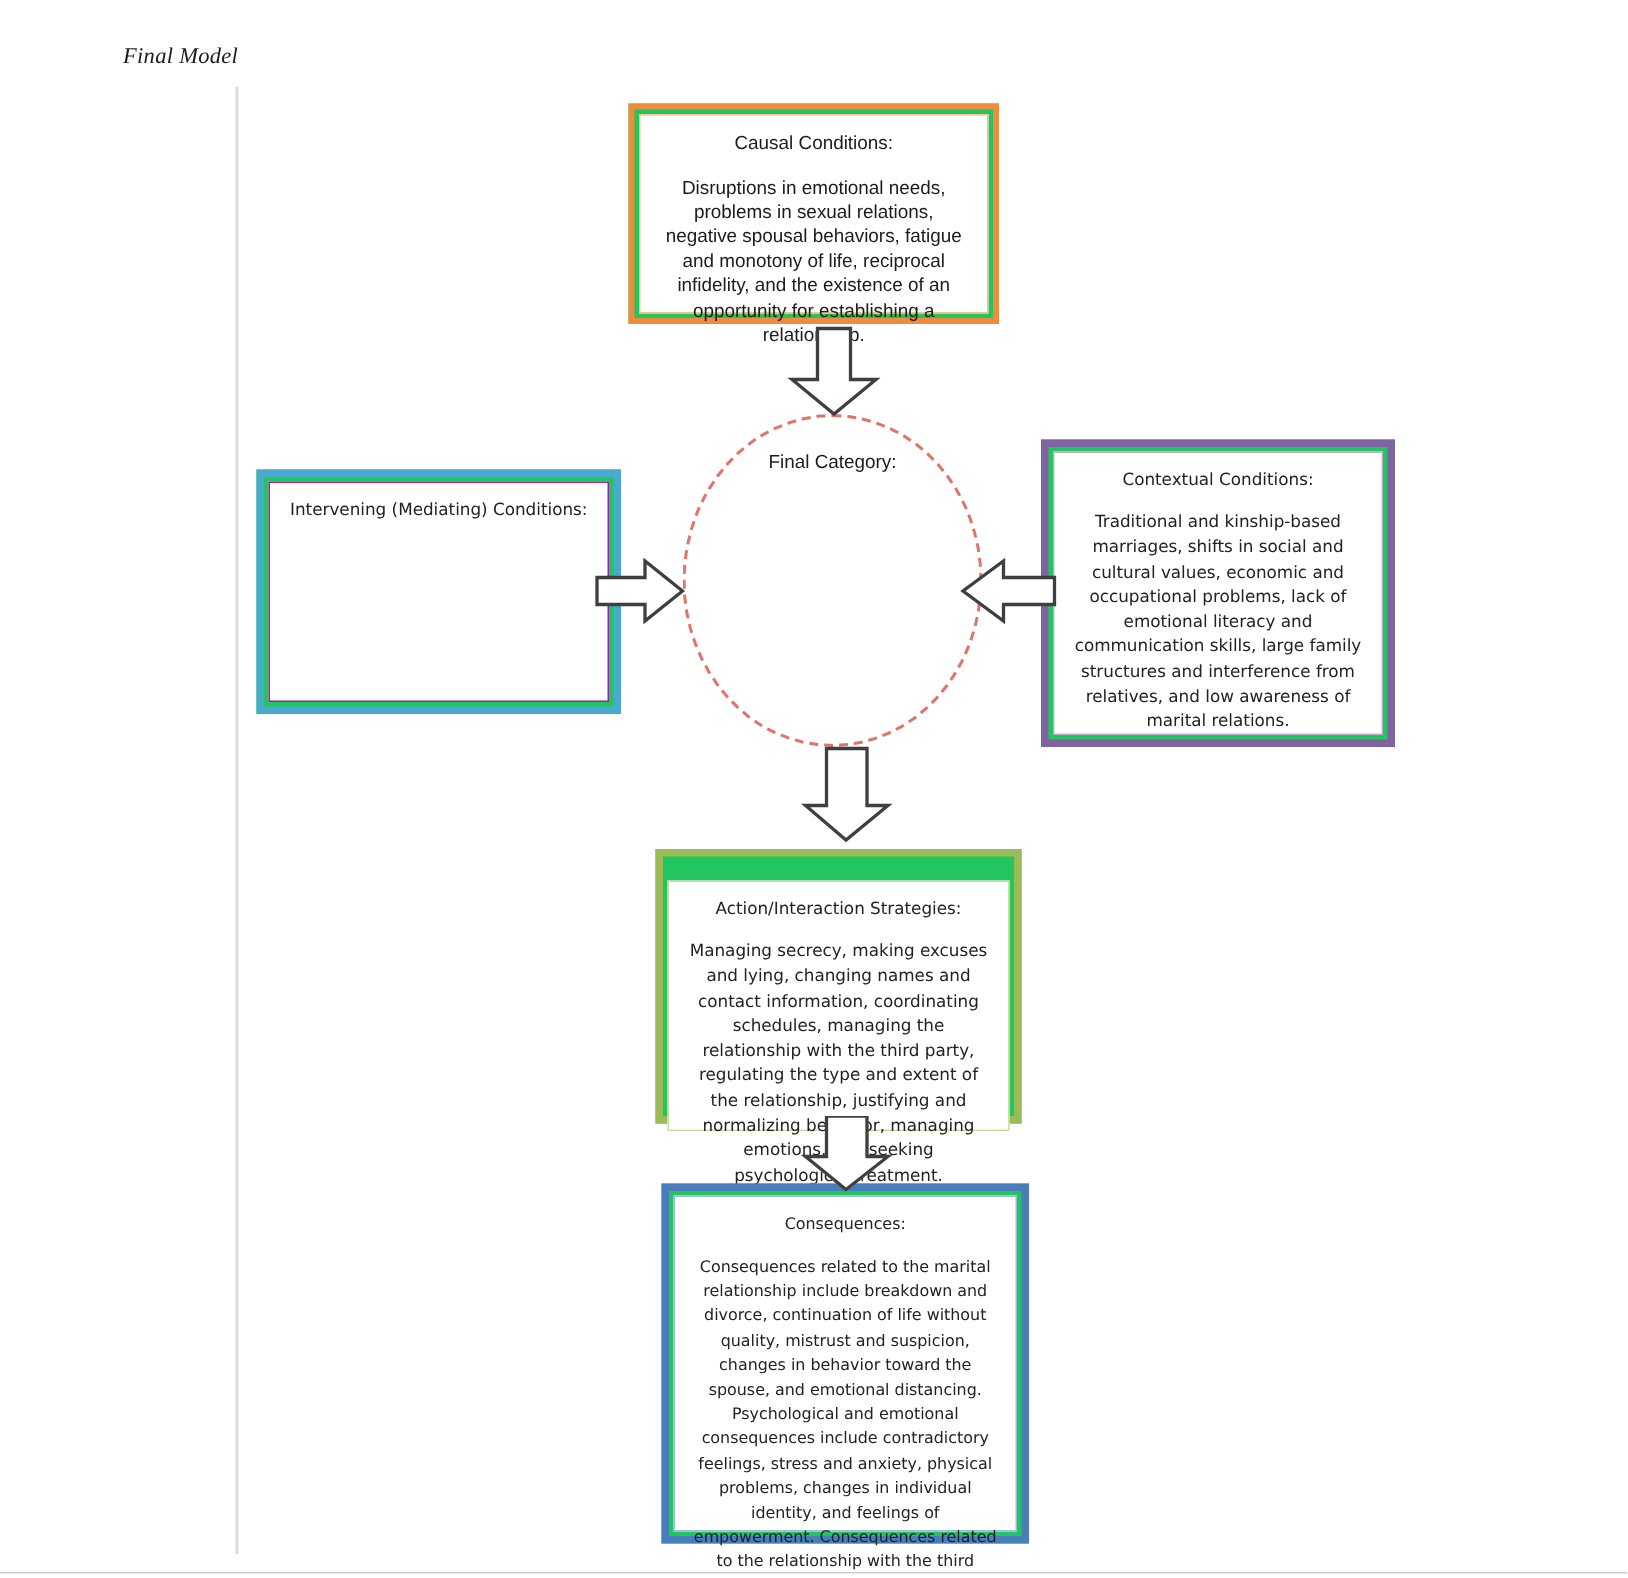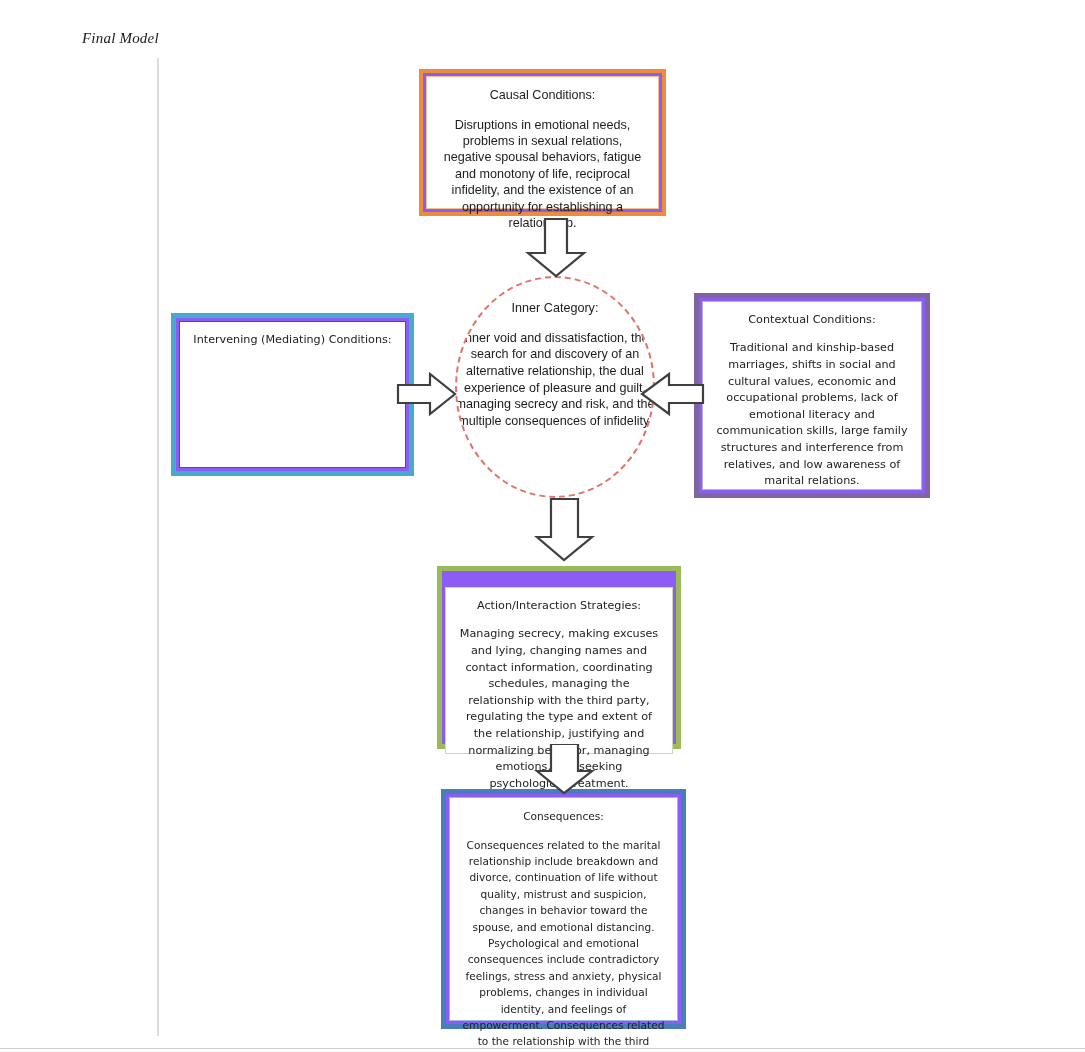--- a/index.html
+++ b/index.html
@@ -42,21 +42,21 @@
     top: 1048px;
     width: 1085px;
     height: 1px;
     background: #c9ced4;
   }
 
   
   .node {
     position: absolute;
     box-sizing: border-box;
-    background: #8b5cf6;
+    background: #22c55e;
     text-align: center;
   }
   .node .inner {
     box-sizing: border-box;
     width: 100%;
     height: 100%;
     background: #ffffff;
     padding: 10px 12px 8px 12px;
   }
   .node .heading {
@@ -212,22 +212,21 @@
 </div>
 
 <div class="node" id="intervening-conditions">
   <div class="inner">
     <span class="heading">Intervening (Mediating) Conditions:</span>
   </div>
 </div>
 
 <div id="core-category">
   <div class="cc-text">
-    <span class="heading">Inner Category:</span>
-    <span class="body">Inner void and dissatisfaction, the search for and discovery of an alternative relationship, the dual experience of pleasure and guilt, managing secrecy and risk, and the multiple consequences of infidelity.</span>
+    <span class="heading">Final Category:</span>
   </div>
 </div>
 
 <div class="node" id="contextual-conditions">
   <div class="inner">
     <span class="heading">Contextual Conditions:</span>
     <span class="body">Traditional and kinship-based marriages, shifts in social and cultural values, economic and occupational problems, lack of emotional literacy and communication skills, large family structures and interference from relatives, and low awareness of marital relations.</span>
   </div>
 </div>
 

